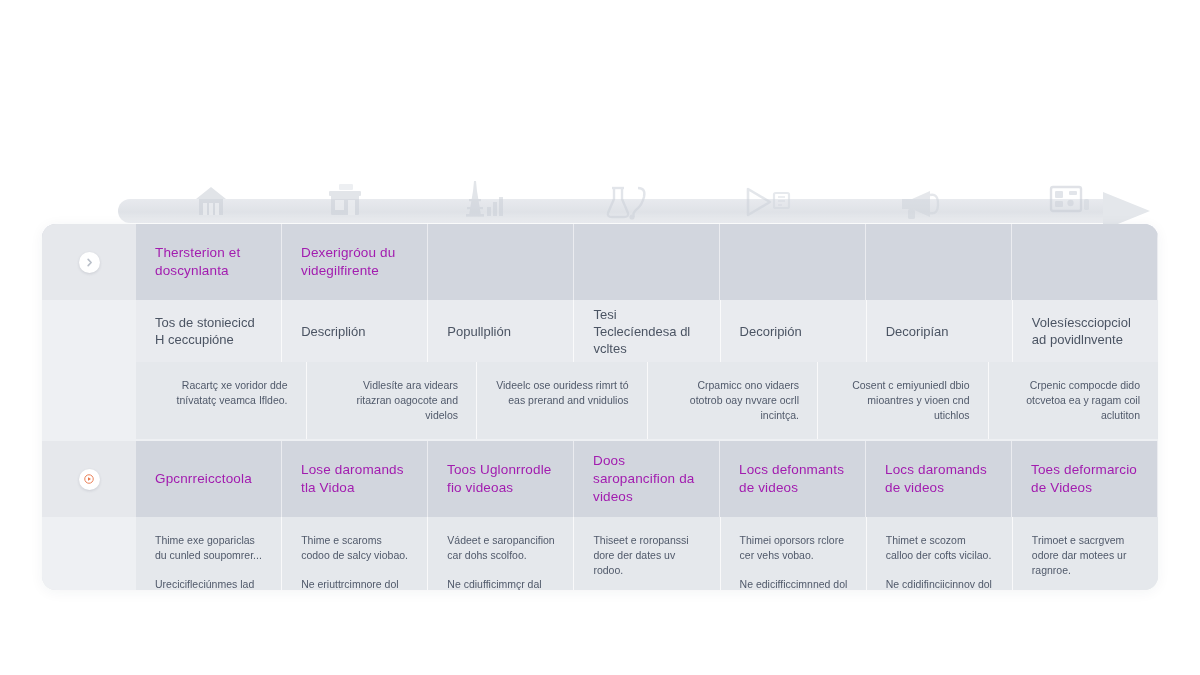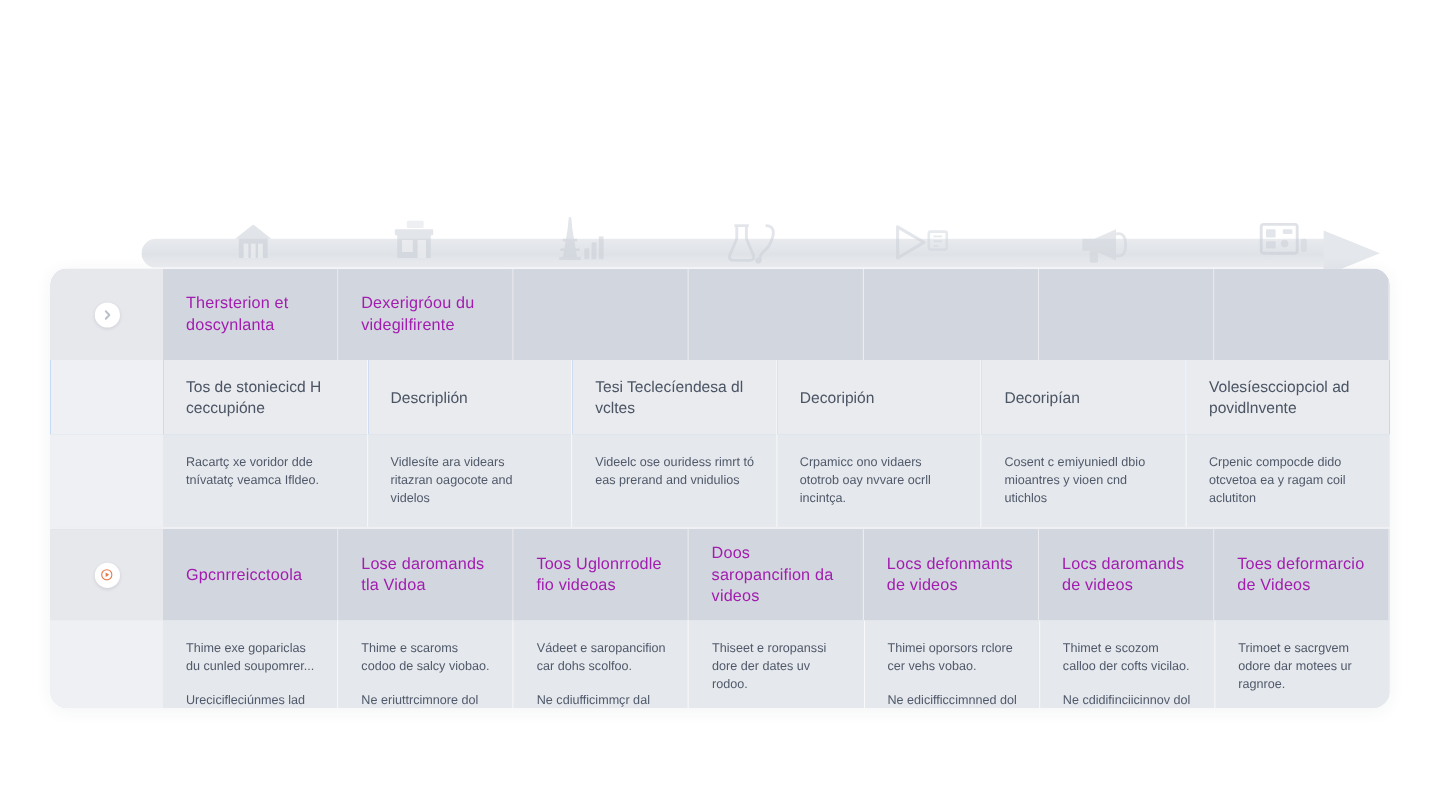--- a/index.html
+++ b/index.html
@@ -150,22 +150,22 @@
     padding-bottom: 16px;
   }
   .body-text {
     color: #50596a;
     font-size: 10.5px;
     line-height: 15px;
     filter: blur(0.32px);
   }
   .body-text + .body-text { margin-top: 14px; }
 
-  .row-body-tall { min-height: 74px; }
-  .row-body-tall2 { min-height: 120px; }
+  .row-body-tall { min-height: 74px; text-align: right; }
+  .row-body-tall2 { min-height: 120px; justify-content: flex-end; }
 
   
   .badge {
     width: 21px;
     height: 21px;
     border-radius: 50%;
     background: #ffffff;
     display: flex;
     align-items: center;
     justify-content: center;
@@ -294,20 +294,23 @@
 
     <div class="row row-sub">
       <div class="gutter"></div>
       <div class="cell">
           <span class="sub-text">Tos de stoniecicd H ceccupióne</span>
         </div>
       <div class="cell">
           <span class="sub-text">Descriplión</span>
         </div>
       <div class="cell">
+          <span class="sub-text">Popullplión</span>
+        </div>
+      <div class="cell">
           <span class="sub-text">Tesi Teclecíendesa dl vcltes</span>
         </div>
       <div class="cell">
           <span class="sub-text">Decoripión</span>
         </div>
       <div class="cell">
           <span class="sub-text">Decoripían</span>
         </div>
       <div class="cell">
           <span class="sub-text">Volesíescciopciol ad povidlnvente</span>

